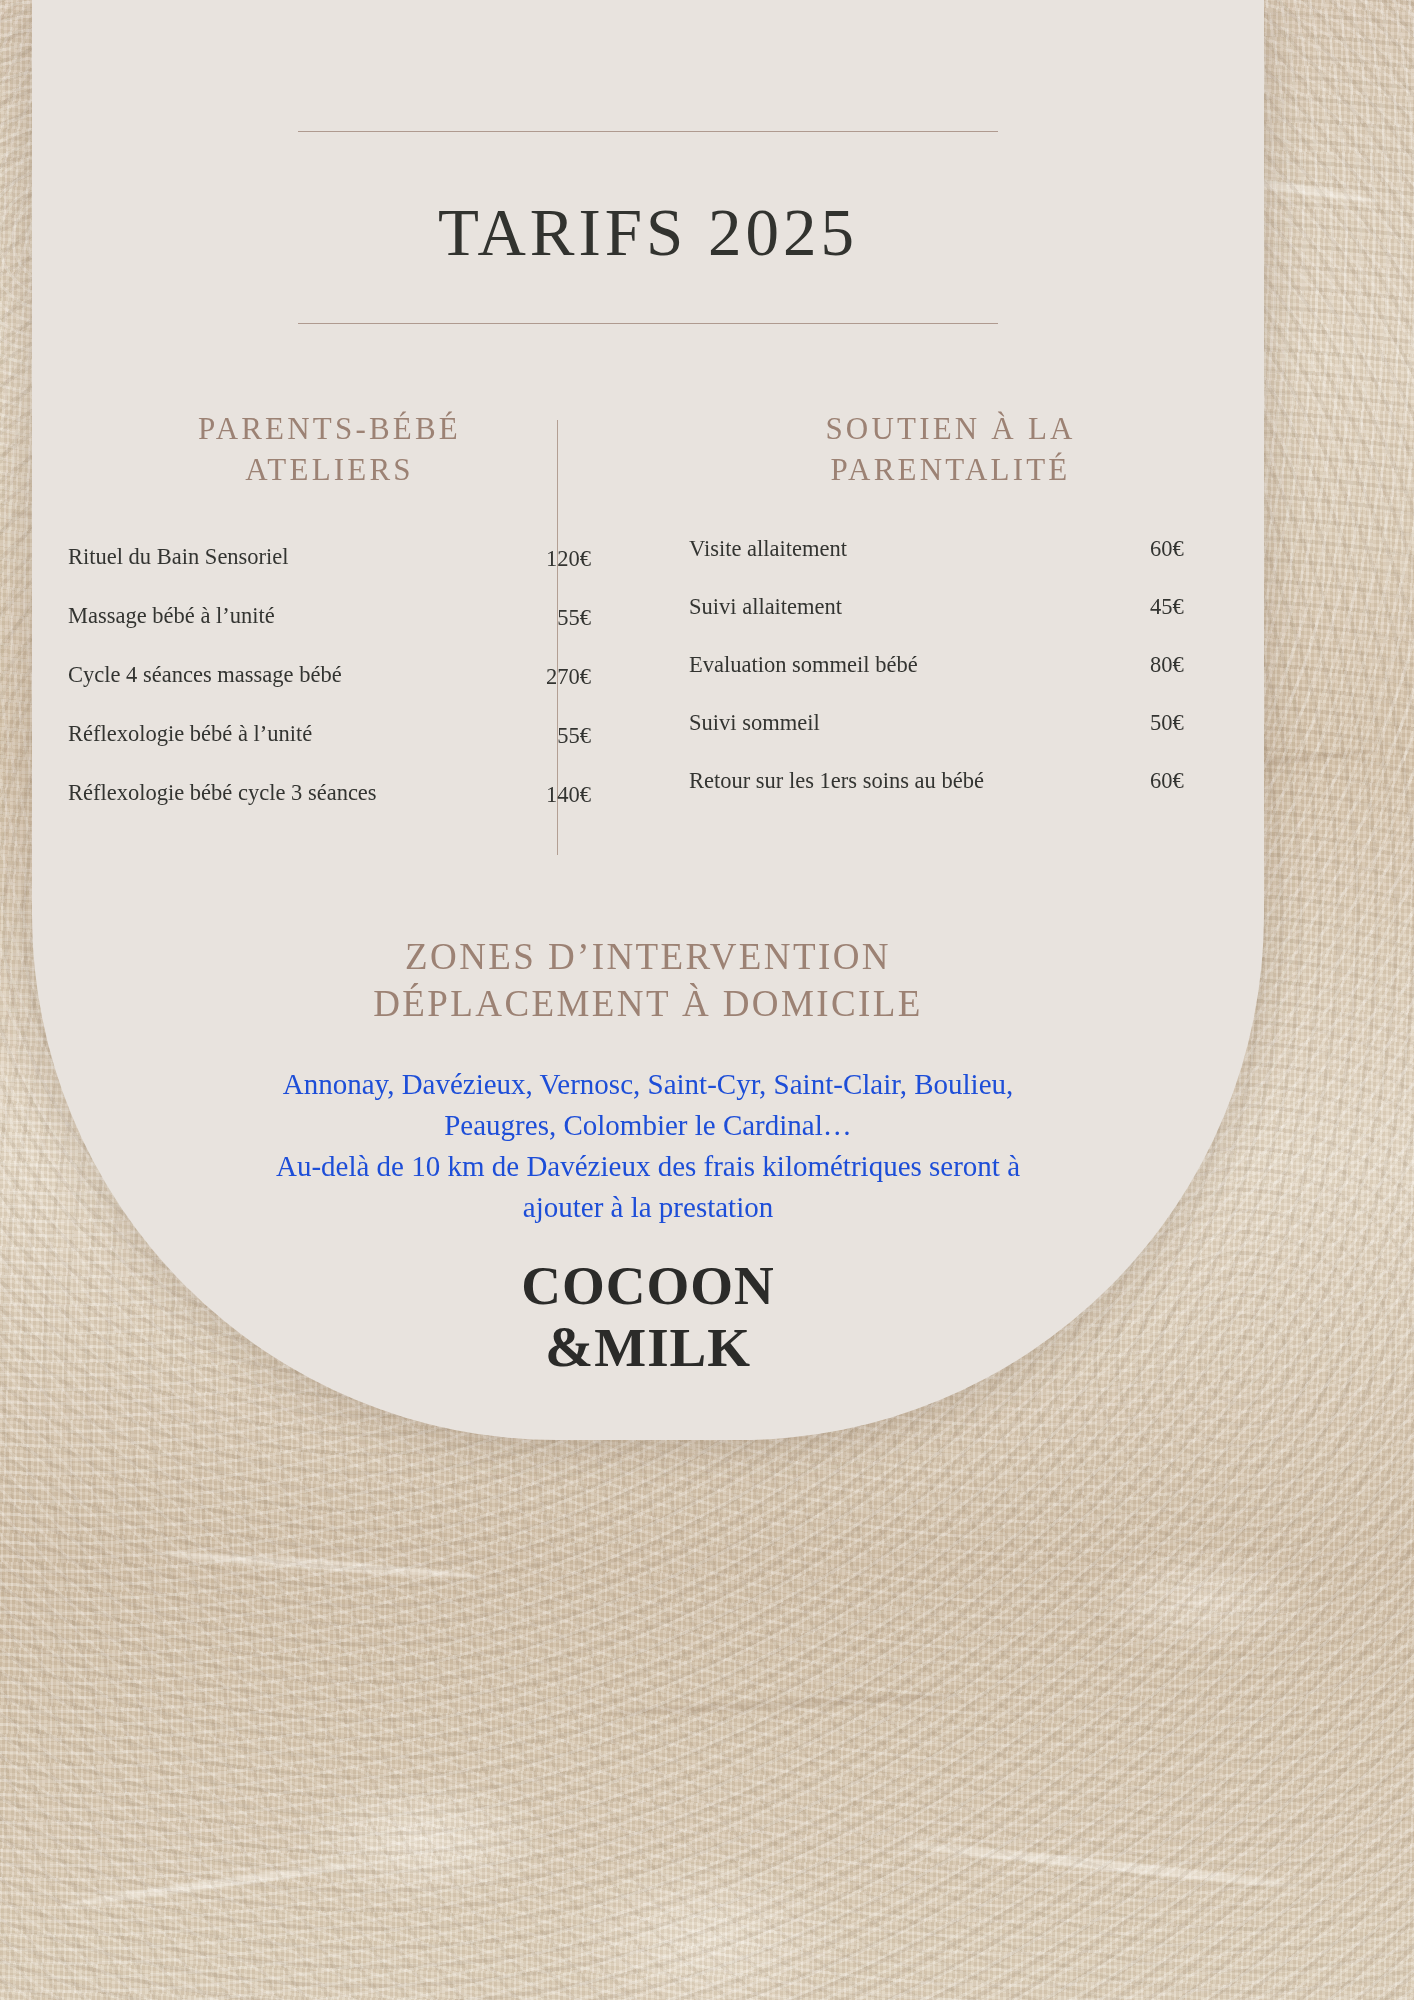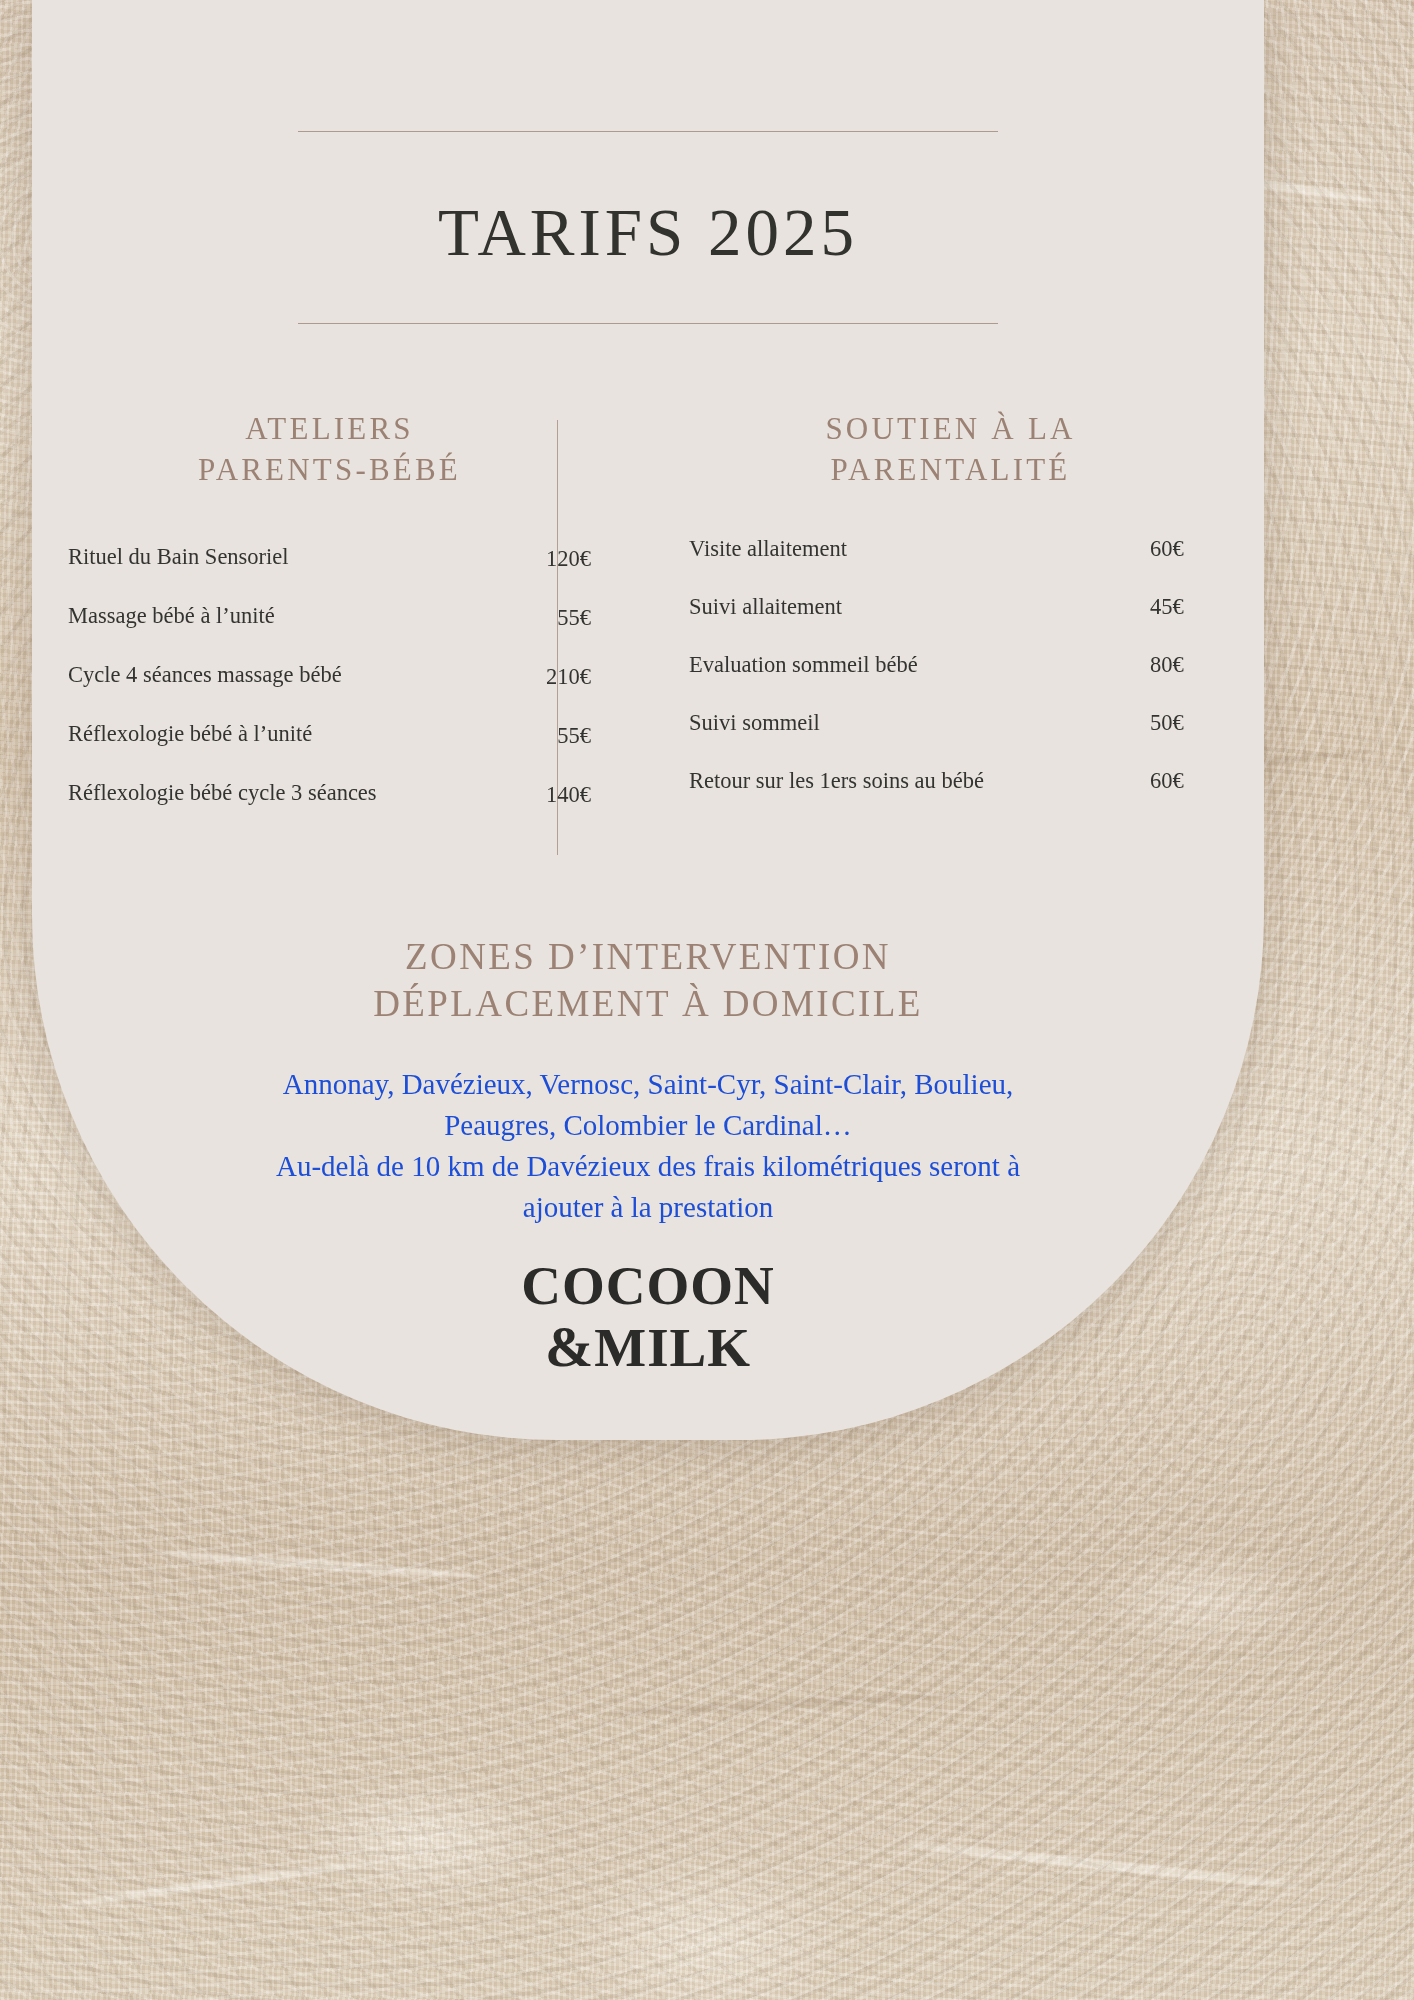--- a/index.html
+++ b/index.html
@@ -181,35 +181,35 @@
   <h1 id="title">TARIFS 2025</h1>
 
   <div id="rule-bottom" class="rule"></div>
 
   <div id="columns">
 
     <div id="divider"></div>
 
     <div class="col left">
       <div class="col-head">
+        <div>PARENTS-BÉBÉ</div>
         <div>ATELIERS</div>
-        <div>PARENTS-BÉBÉ</div>
       </div>
 
       <div class="row">
         <span class="label">Rituel du Bain Sensoriel</span>
         <span class="price">120€</span>
       </div>
       <div class="row">
         <span class="label">Massage bébé à l’unité</span>
         <span class="price">55€</span>
       </div>
       <div class="row">
         <span class="label">Cycle 4 séances massage bébé</span>
-        <span class="price">210€</span>
+        <span class="price">270€</span>
       </div>
       <div class="row">
         <span class="label">Réflexologie bébé à l’unité</span>
         <span class="price">55€</span>
       </div>
       <div class="row">
         <span class="label">Réflexologie bébé cycle 3 séances</span>
         <span class="price">140€</span>
       </div>
     </div>

